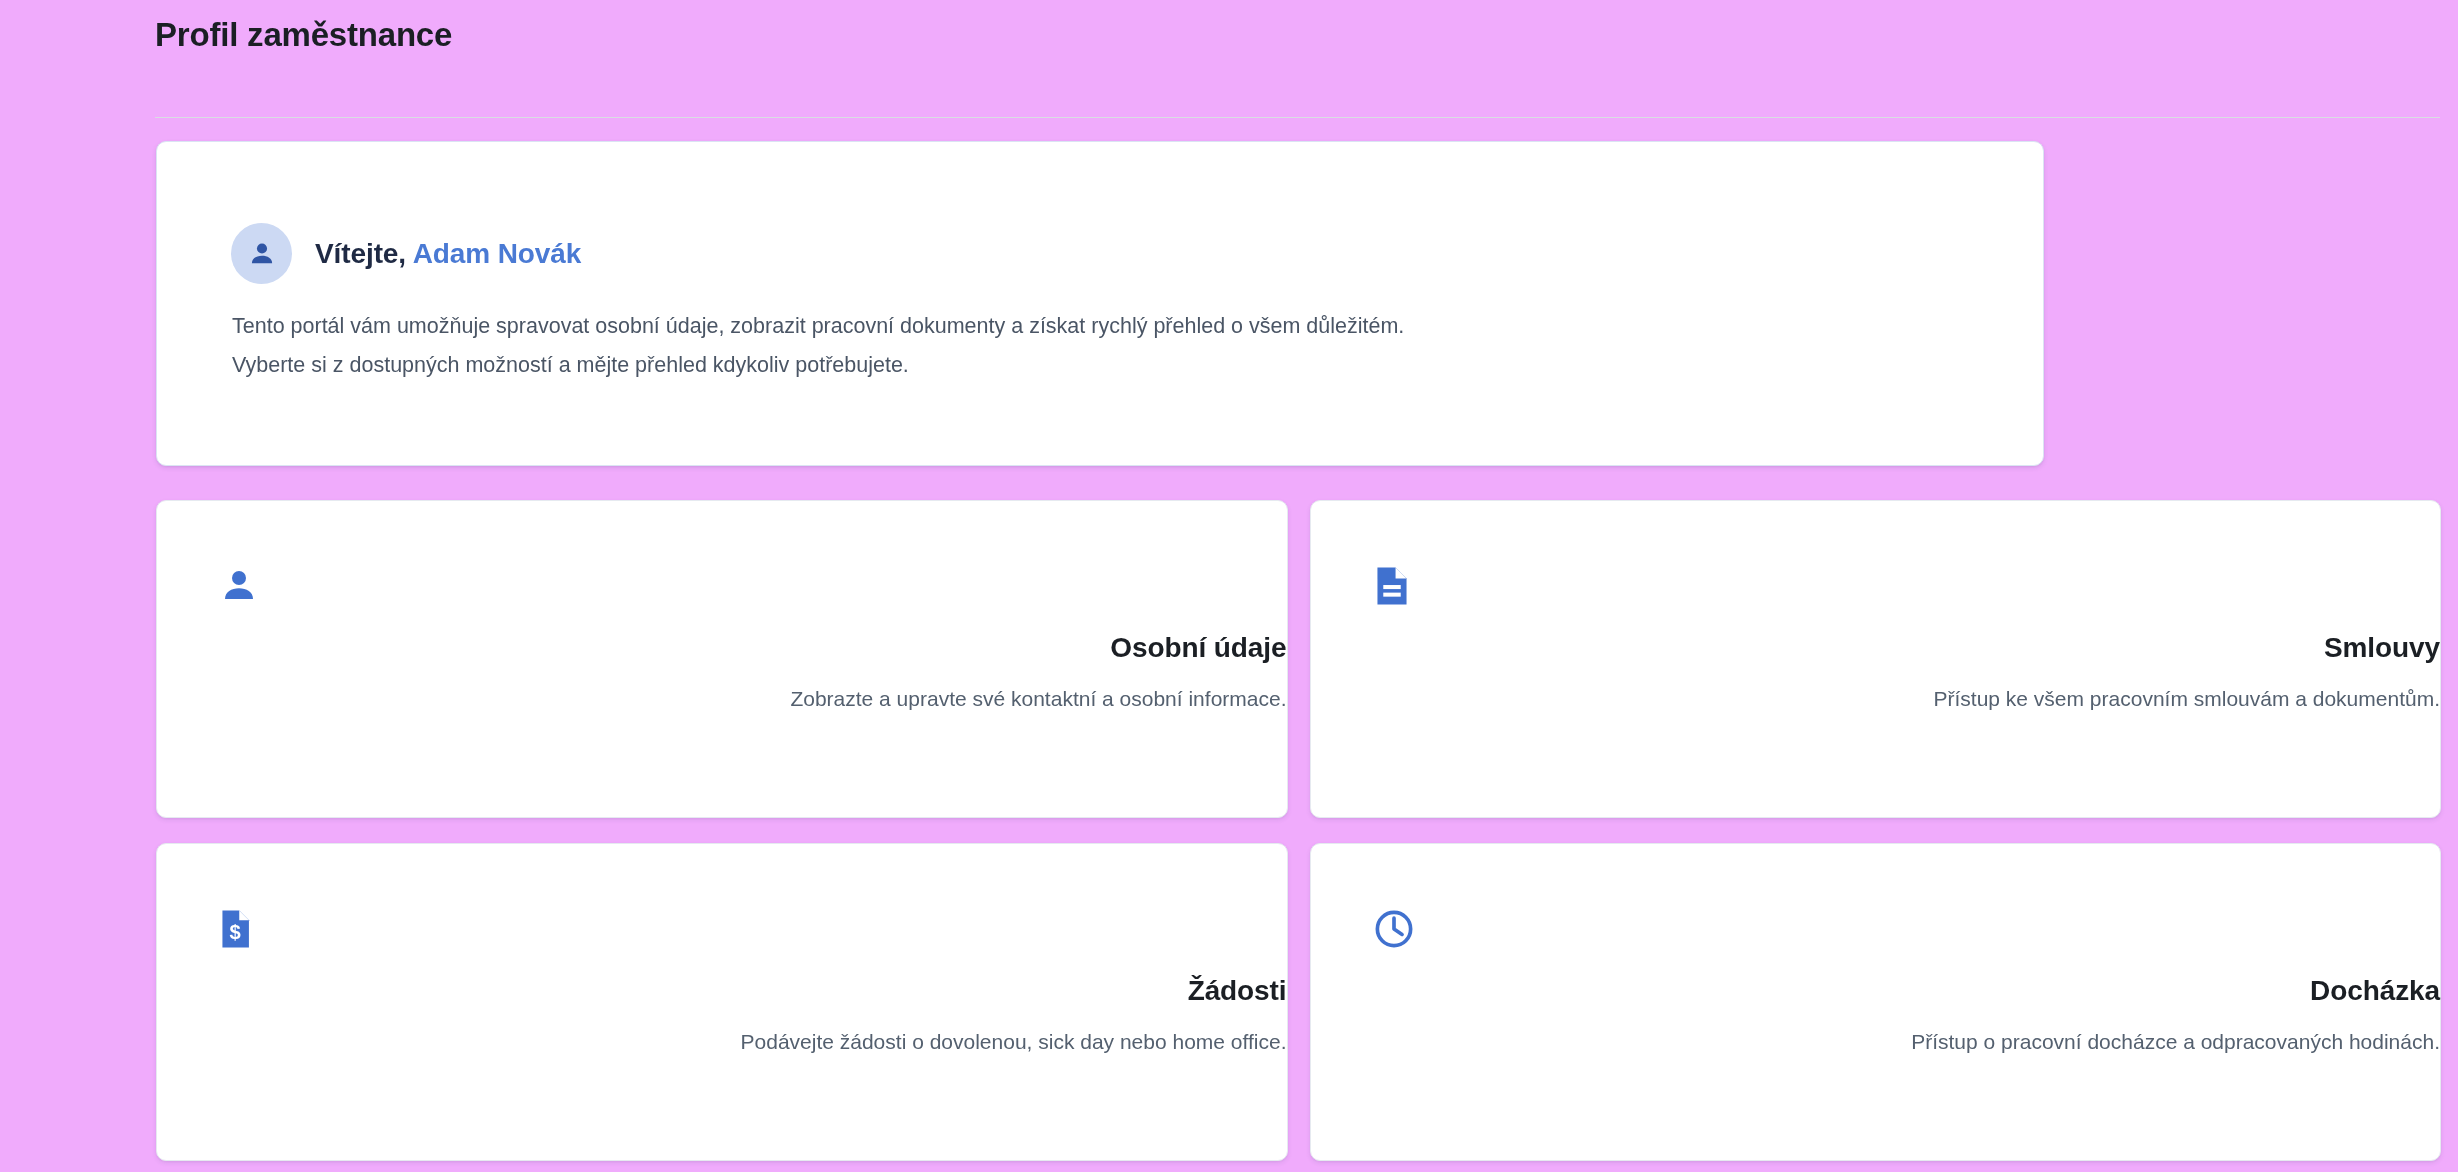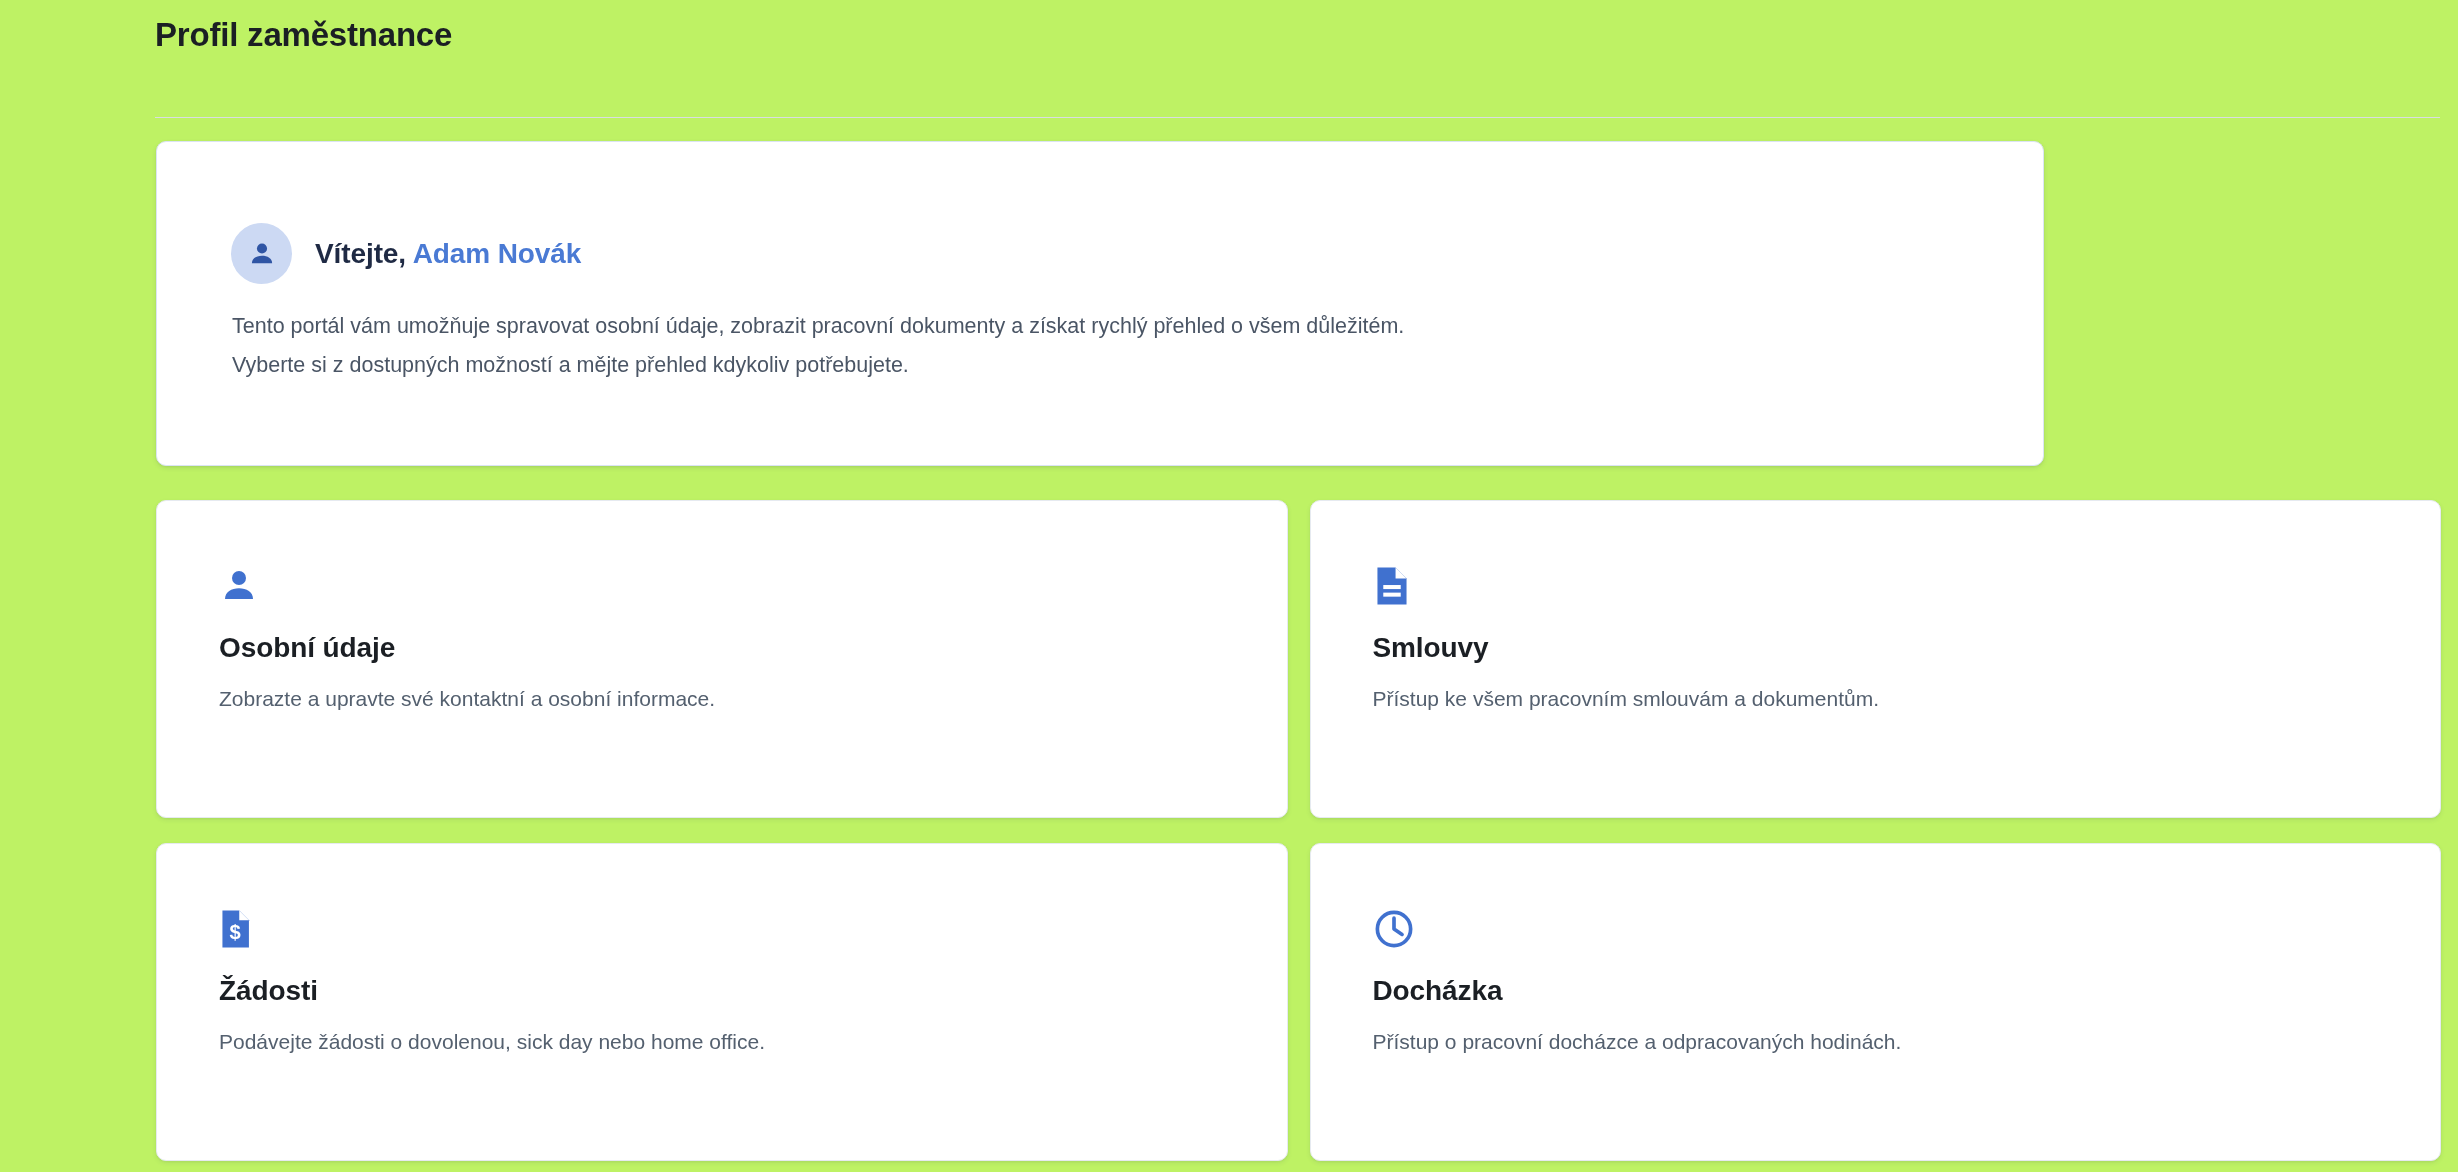--- a/index.html
+++ b/index.html
@@ -9,21 +9,21 @@
     height: 1172px;
     background: #f7f9fb;
     font-family: "Liberation Sans", sans-serif;
     -webkit-font-smoothing: antialiased;
   }
 
   .page {
     position: relative;
     width: 2458px;
     height: 1172px;
-    background: #bef264;
+    background: #f0abfc;
     overflow: hidden;
     padding-left: 24px;
   }
 
   .page-title {
     position: absolute;
     left: 155px;
     top: 16px;
     font-size: 33px;
     font-weight: 700;
@@ -104,20 +104,21 @@
     row-gap: 25px;
   }
 
   .feature-card {
     position: relative;
     background: #ffffff;
     border: 1px solid #e6eaf0;
     border-radius: 10px;
     box-shadow: 0 2px 5px rgba(30,50,90,0.09), 0 1px 2px rgba(30,50,90,0.05);
     padding: 62px 0 0 62px;
+    text-align: right;
   }
 
   .card-icon {
     height: 46px;
     display: flex;
     align-items: center;
     margin-bottom: 23px;
   }
 
   .card-title {

